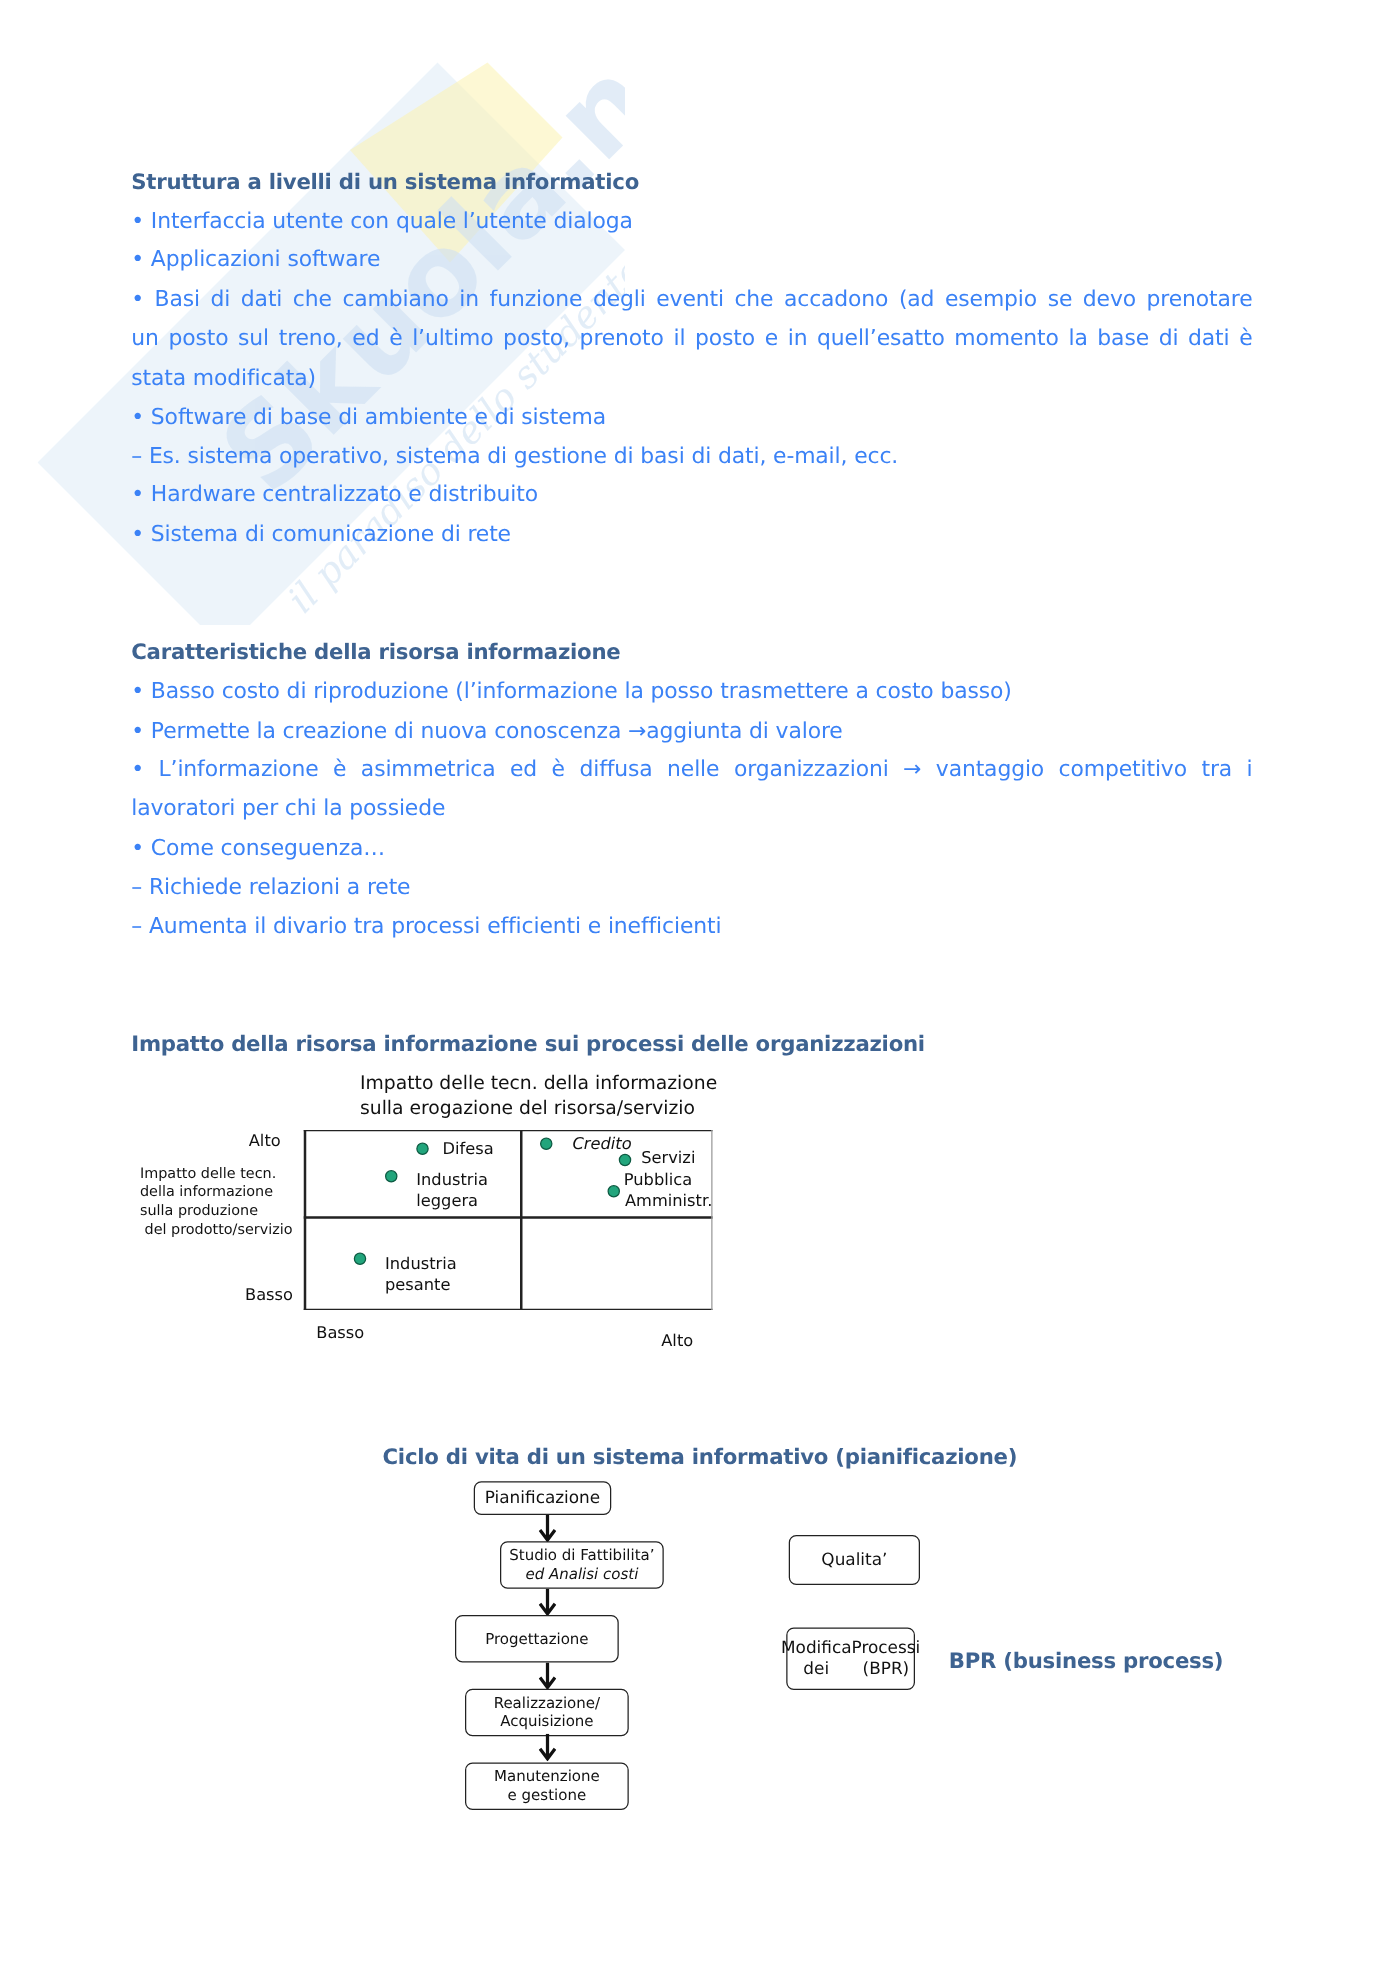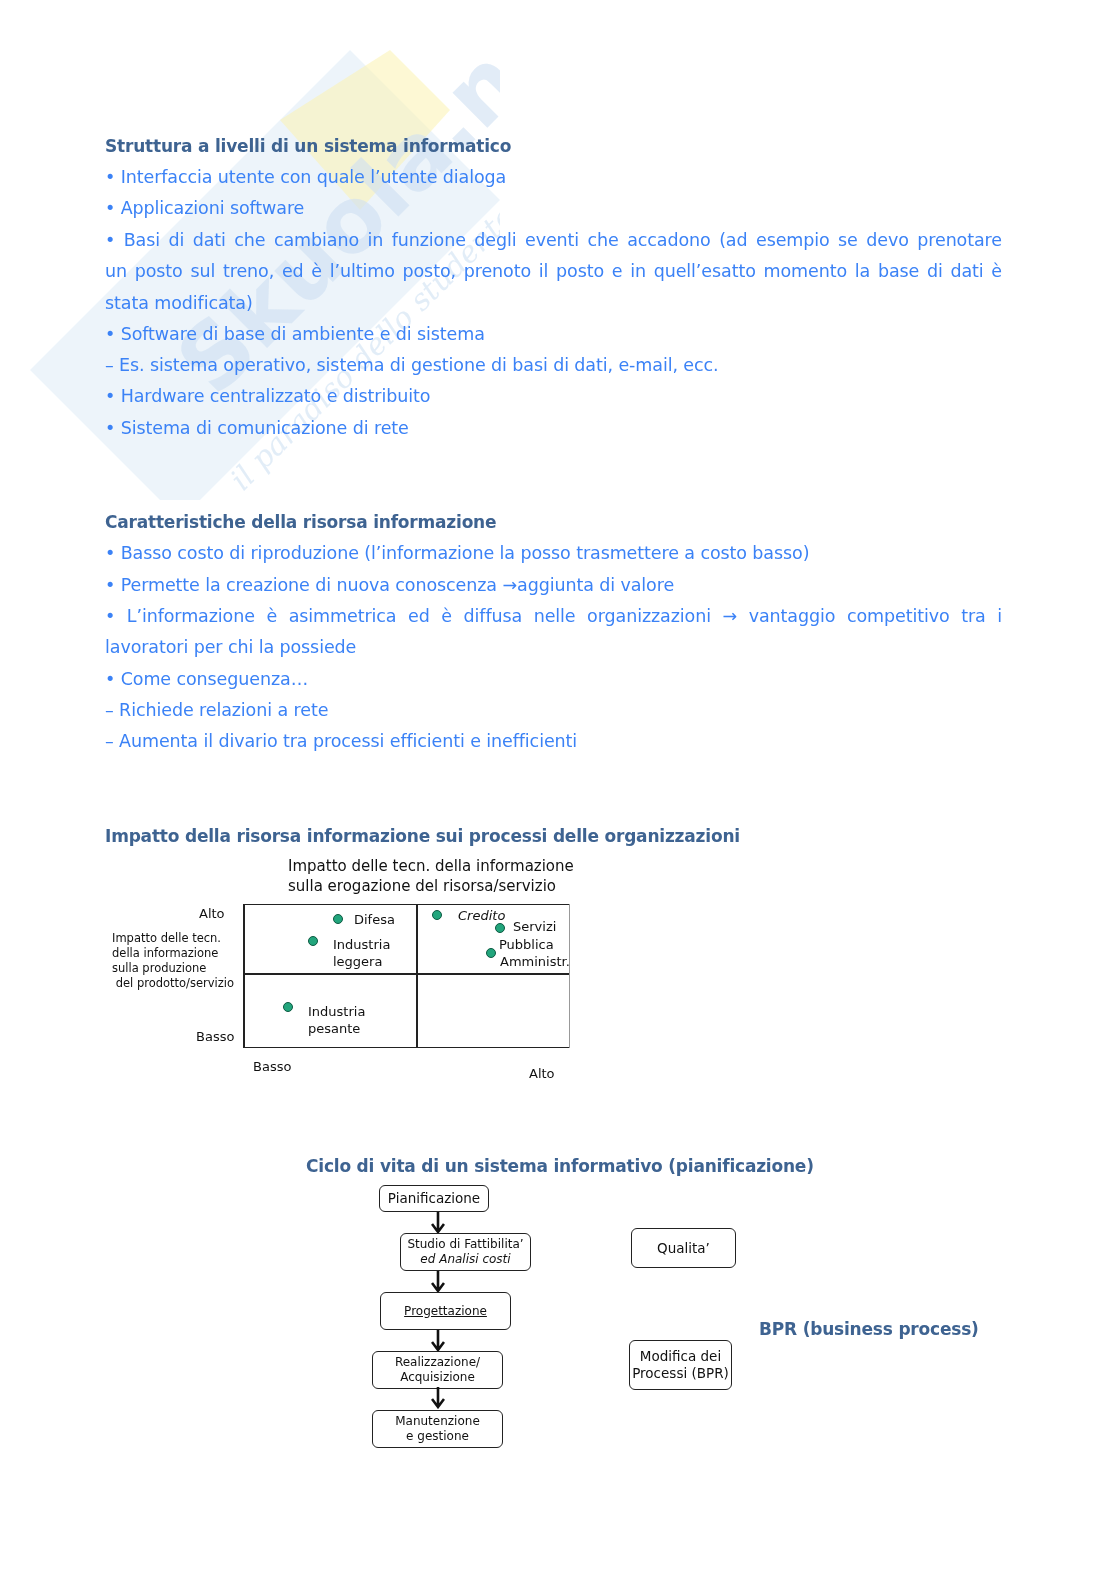--- a/index.html
+++ b/index.html
@@ -107,21 +107,21 @@
     </svg>
 
   <div class="fbox" style="left:372px; top:1233px; width:129px; height:36px; flex-direction:column;margin-left:28px;">
     <span>Studio di Fattibilita’</span>
     <span style="font-style:italic;">ed Analisi costi</span>
   </div>
   <svg class="arrow" style="left:431px; top:1271px;" viewBox="0 0 14 22">
       <path d="M7 0 V19 M1 12 L7 20 L13 12" stroke="#111" stroke-width="2.6" fill="none"></path>
     </svg>
 
-  <div class="fbox" style="left:380px; top:1292px; width:129px; height:36px;text-decoration:underline;">
+  <div class="fbox" style="left:364px; top:1292px; width:129px; height:36px;">
     <span>Progettazione</span>
   </div>
   <svg class="arrow" style="left:431px; top:1330px;" viewBox="0 0 14 22">
       <path d="M7 0 V19 M1 12 L7 20 L13 12" stroke="#111" stroke-width="2.6" fill="none"></path>
     </svg>
 
   <div class="fbox" style="left:372px; top:1351px; width:129px; height:36px; flex-direction:column;">
     <span>Realizzazione/</span>
     <span>Acquisizione</span>
   </div>
@@ -130,18 +130,18 @@
     </svg>
 
   <div class="fbox" style="left:372px; top:1410px; width:129px; height:36px; flex-direction:column;">
     <span>Manutenzione</span>
     <span>e gestione</span>
   </div>
 
   <div class="fbox" style="left:631px; top:1228px; width:103px; height:38px; font-size:13.5px;">
     <span>Qualita’</span>
   </div>
-  <div class="fbox" style="left:629px; top:1340px; width:101px; height:48px; flex-direction:column; font-size:13.5px; line-height:17px;">
+  <div class="fbox" style="left:629px; top:1302px; width:101px; height:48px; flex-direction:row; font-size:13.5px; line-height:17px;">
     <span>Modifica dei</span>
     <span>Processi (BPR)</span>
   </div>
   <div class="h2" style="top:1319px; left:759px;">BPR (business process)</div>
 </div>
 
 </body></html>

